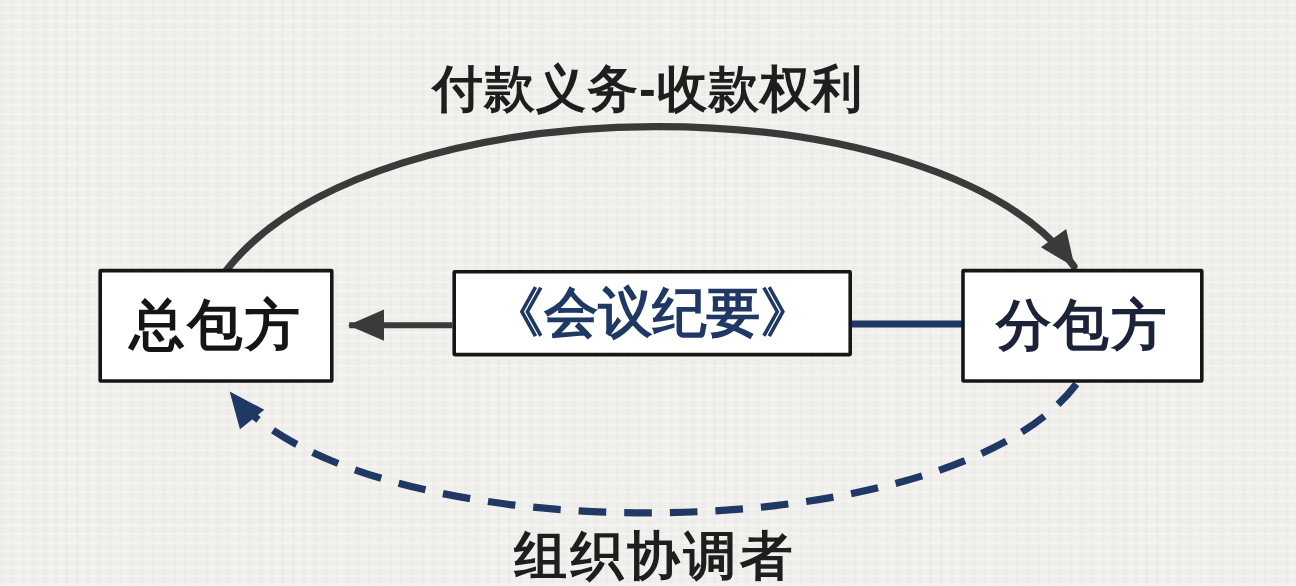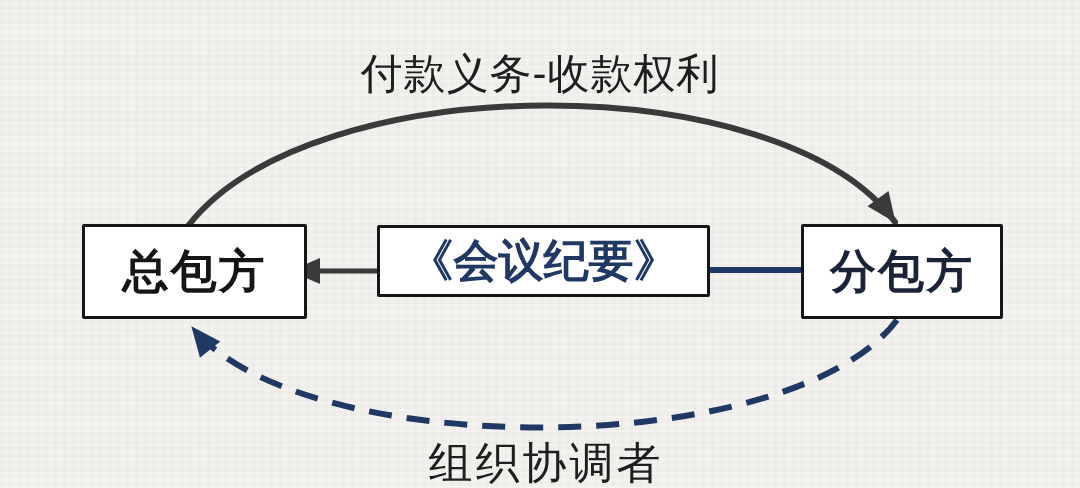--- a/index.html
+++ b/index.html
@@ -17,28 +17,28 @@
   .node{
     position:absolute;
     background:#ffffff;
     border:3px solid #161616;
     border-radius:2px;
     display:flex;align-items:center;justify-content:center;
     box-sizing:border-box;
     font-weight:bold;
     letter-spacing:2px;
   }
-  .node-general{left:82px;top:224px;width:225px;height:95px;font-size:46px;color:#151515;}
+  .node-general{left:82px;top:224px;width:196px;height:95px;font-size:46px;color:#151515;}
   .node-minutes{left:377px;top:225px;width:333px;height:72px;font-size:45px;color:#1f3864;letter-spacing:0;}
   .node-sub{left:801px;top:224px;width:202px;height:95px;font-size:46px;color:#1b2338;}
   .float-label{
     position:absolute;
     color:#1e1e1e;
     white-space:nowrap;
-    font-weight:400;
+    font-weight:700;
   }
   .label-top{left:540px;top:46px;transform:translateX(-50%);font-size:42px;letter-spacing:1px;}
   .label-bottom{left:546px;top:434px;transform:translateX(-50%);font-size:44px;letter-spacing:3px;}
 </style>
 </head>
 <body>
 
 <div class="stage">
 
   <svg class="edges-svg" viewBox="0 0 1080 488" xmlns="http://www.w3.org/2000/svg">

